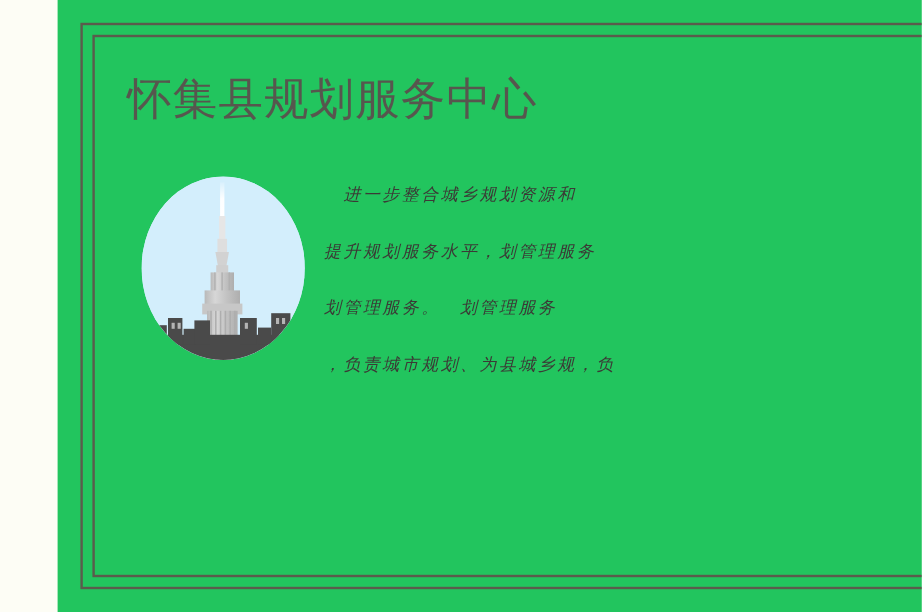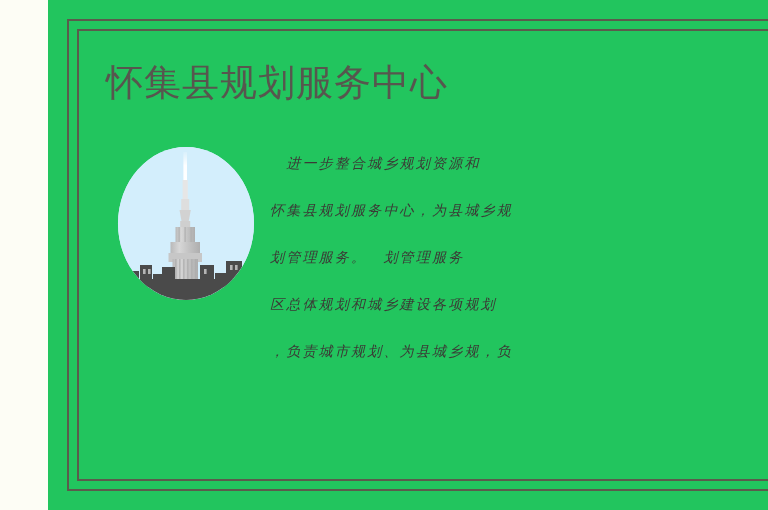--- a/index.html
+++ b/index.html
@@ -186,20 +186,19 @@
             <rect x="112" y="118" width="2.6" height="5"></rect>
             <rect x="117" y="118" width="2.6" height="5"></rect>
             <rect x="86" y="122" width="2.6" height="5"></rect>
           </g>
         </svg>
       </div>
     </div>
 
     <div class="body-text">
       <span class="body-line">　进一步整合城乡规划资源和</span>
-      <span class="body-line">怀集县规划服务中心，为县城乡规</span>
+      <span class="body-line">提升规划服务水平，划管理服务</span>
       <span class="body-line">划管理服务。　划管理服务</span>
-      <span class="body-line">区总体规划和城乡建设各项规划</span>
       <span class="body-line">，负责城市规划、为县城乡规，负</span>
     </div>
 
   </div>
 </div>
 
 </body></html>

